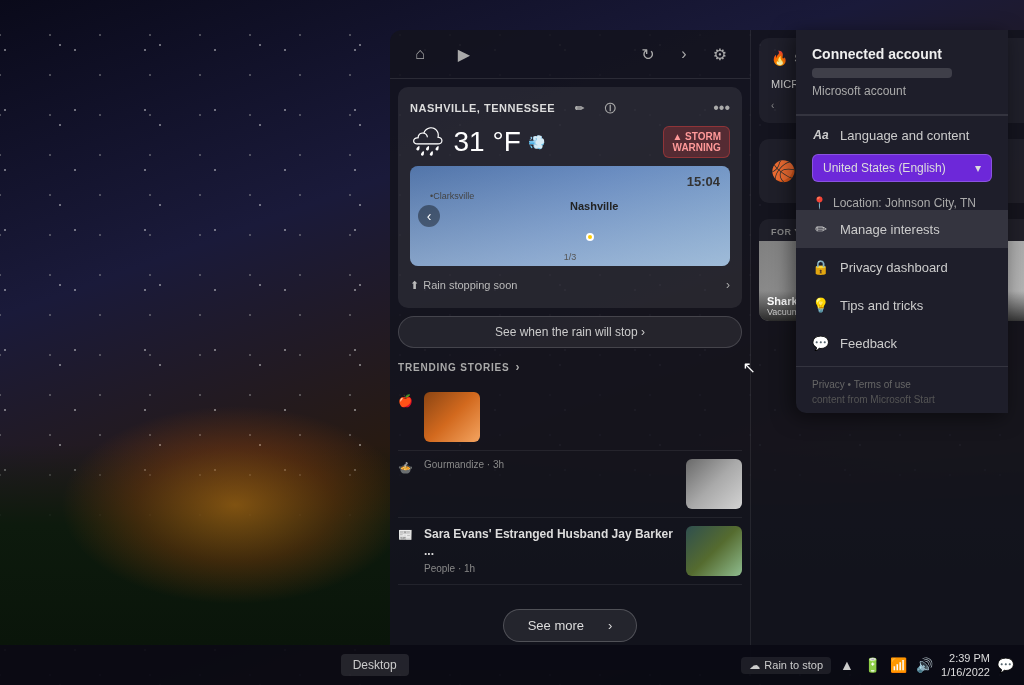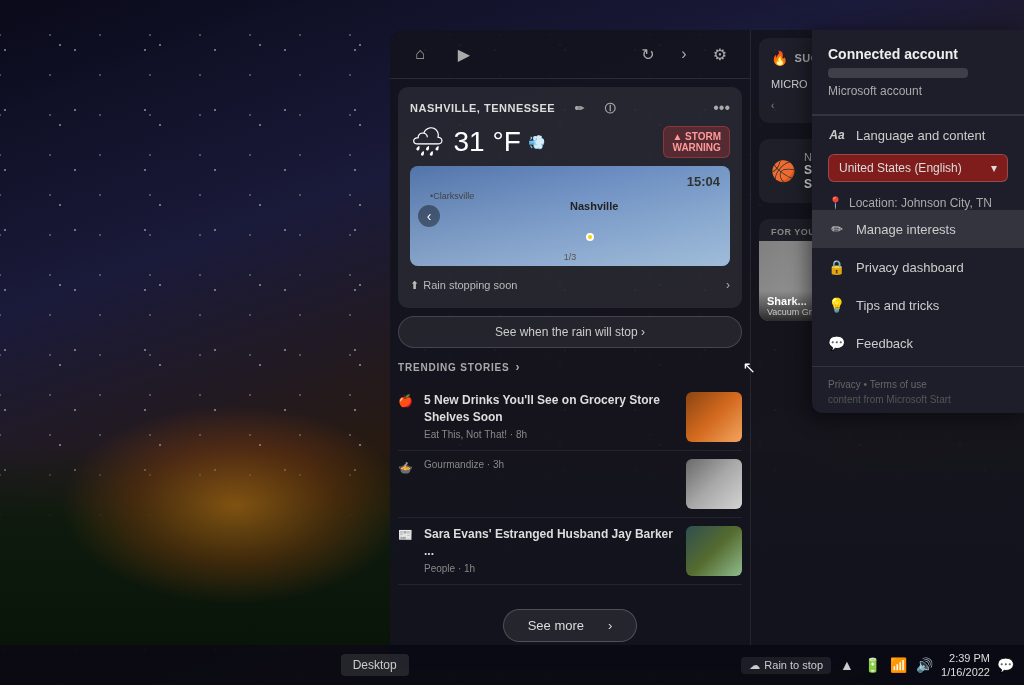--- a/index.html
+++ b/index.html
@@ -499,21 +499,21 @@
     .nba-teams {
       font-size: 12px;
       color: #ddd;
       font-weight: 600;
     }
 
     
     .settings-panel {
       position: absolute;
       top: 30px;
-      right: 0;
+      right: 16px;
       width: 212px;
       background: #1e1e2a;
       border-radius: 0 0 0 10px;
       padding: 0;
       z-index: 200;
       box-shadow: -4px 4px 20px rgba(0,0,0,0.5);
     }
 
     .settings-account {
       padding: 16px;
@@ -570,21 +570,21 @@
       font-size: 14px;
       flex-shrink: 0;
     }
 
     .settings-dropdown {
       margin: 0 16px 8px;
     }
 
     .settings-select {
       width: 100%;
-      background: #7f1d1d;
+      background: #6d28d9;
       border: 1px solid rgba(255,255,255,0.2);
       border-radius: 6px;
       color: #ddd;
       padding: 6px 10px;
       font-size: 12px;
       display: flex;
       justify-content: space-between;
       align-items: center;
       cursor: pointer;
     }
@@ -749,26 +749,20 @@
     </div>
 
     <div class="trending-section">
       <div class="trending-header">
         <span>TRENDING STORIES</span>
         <span class="trending-chevron">›</span>
       </div>
 
       <div class="story-item">
         <span class="story-icon">🍎</span>
-        <div class="story-content">
-          <div class="story-title">5 New Drinks You'll See on Grocery Store Shelves Soon</div>
-          <div class="story-meta">
-            <span>Eat This, Not That!</span> · <span>8h</span>
-          </div>
-        </div>
         <div class="story-thumb-food1"></div>
       </div>
 
       <div class="story-item">
         <span class="story-icon">🍲</span>
         <div class="story-content">
           <div class="story-meta">
             <span>Gourmandize</span> · <span>3h</span>
           </div>
         </div>

